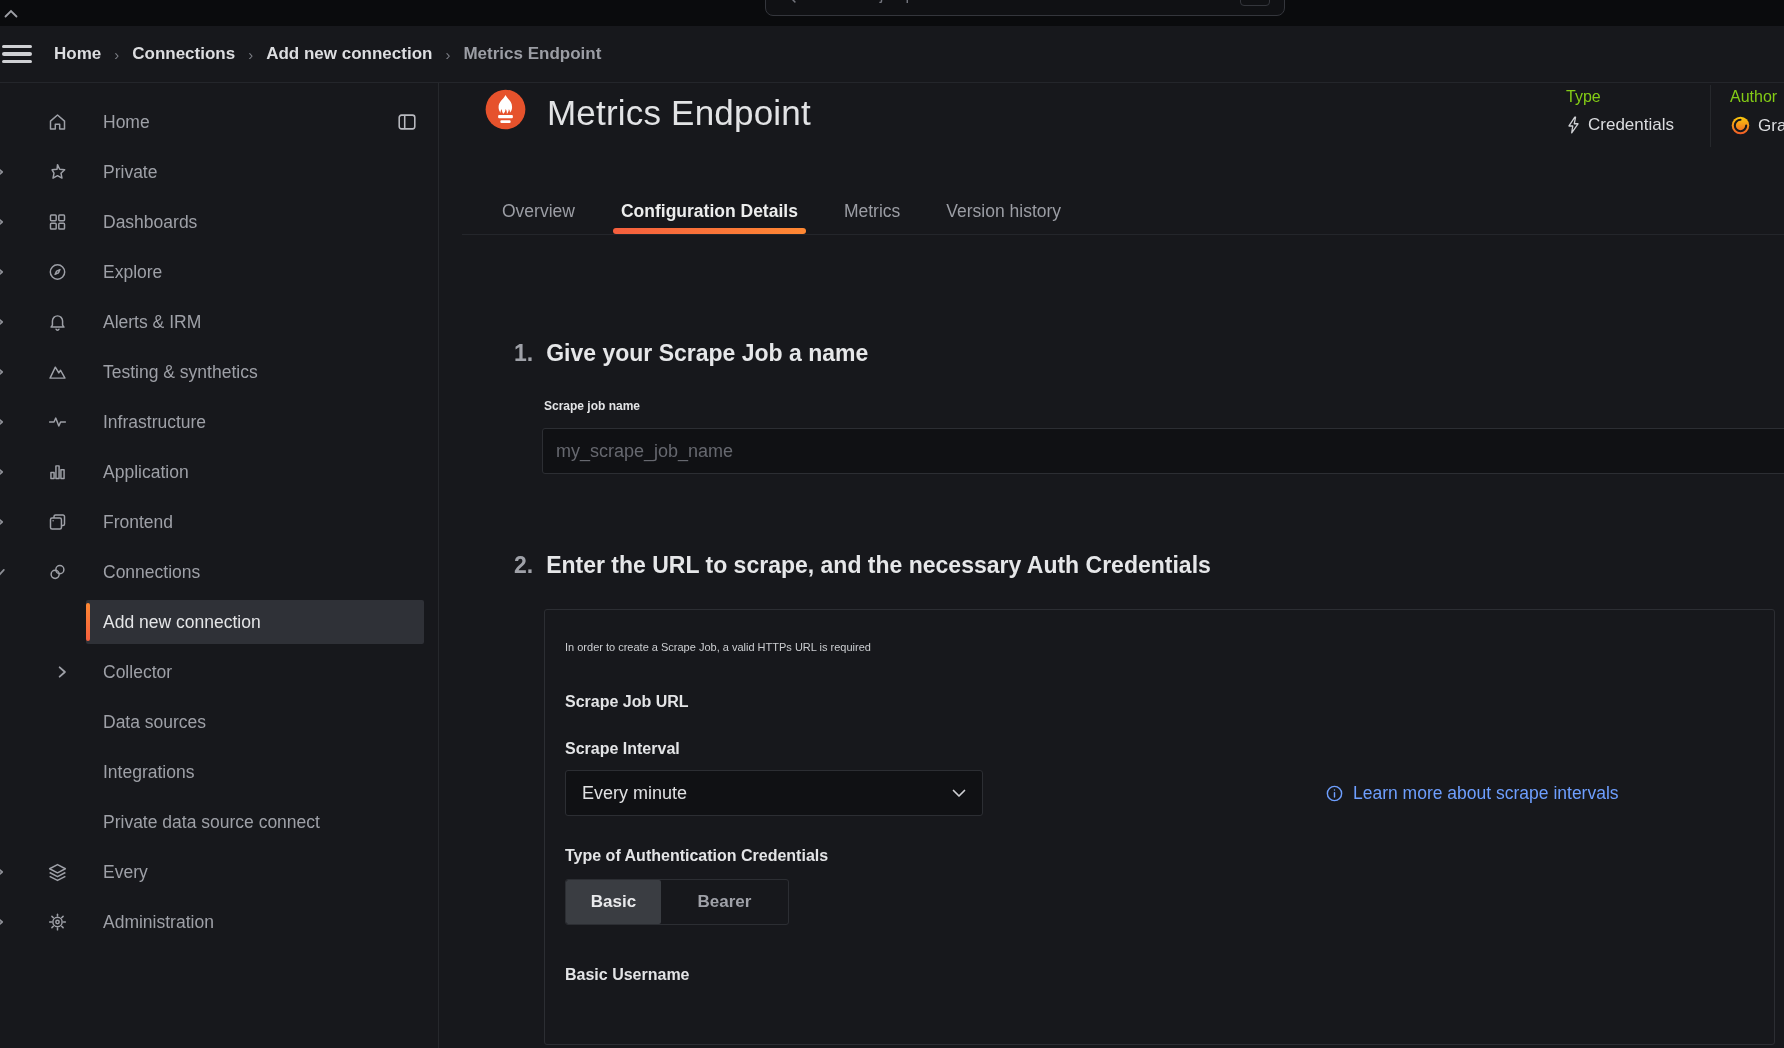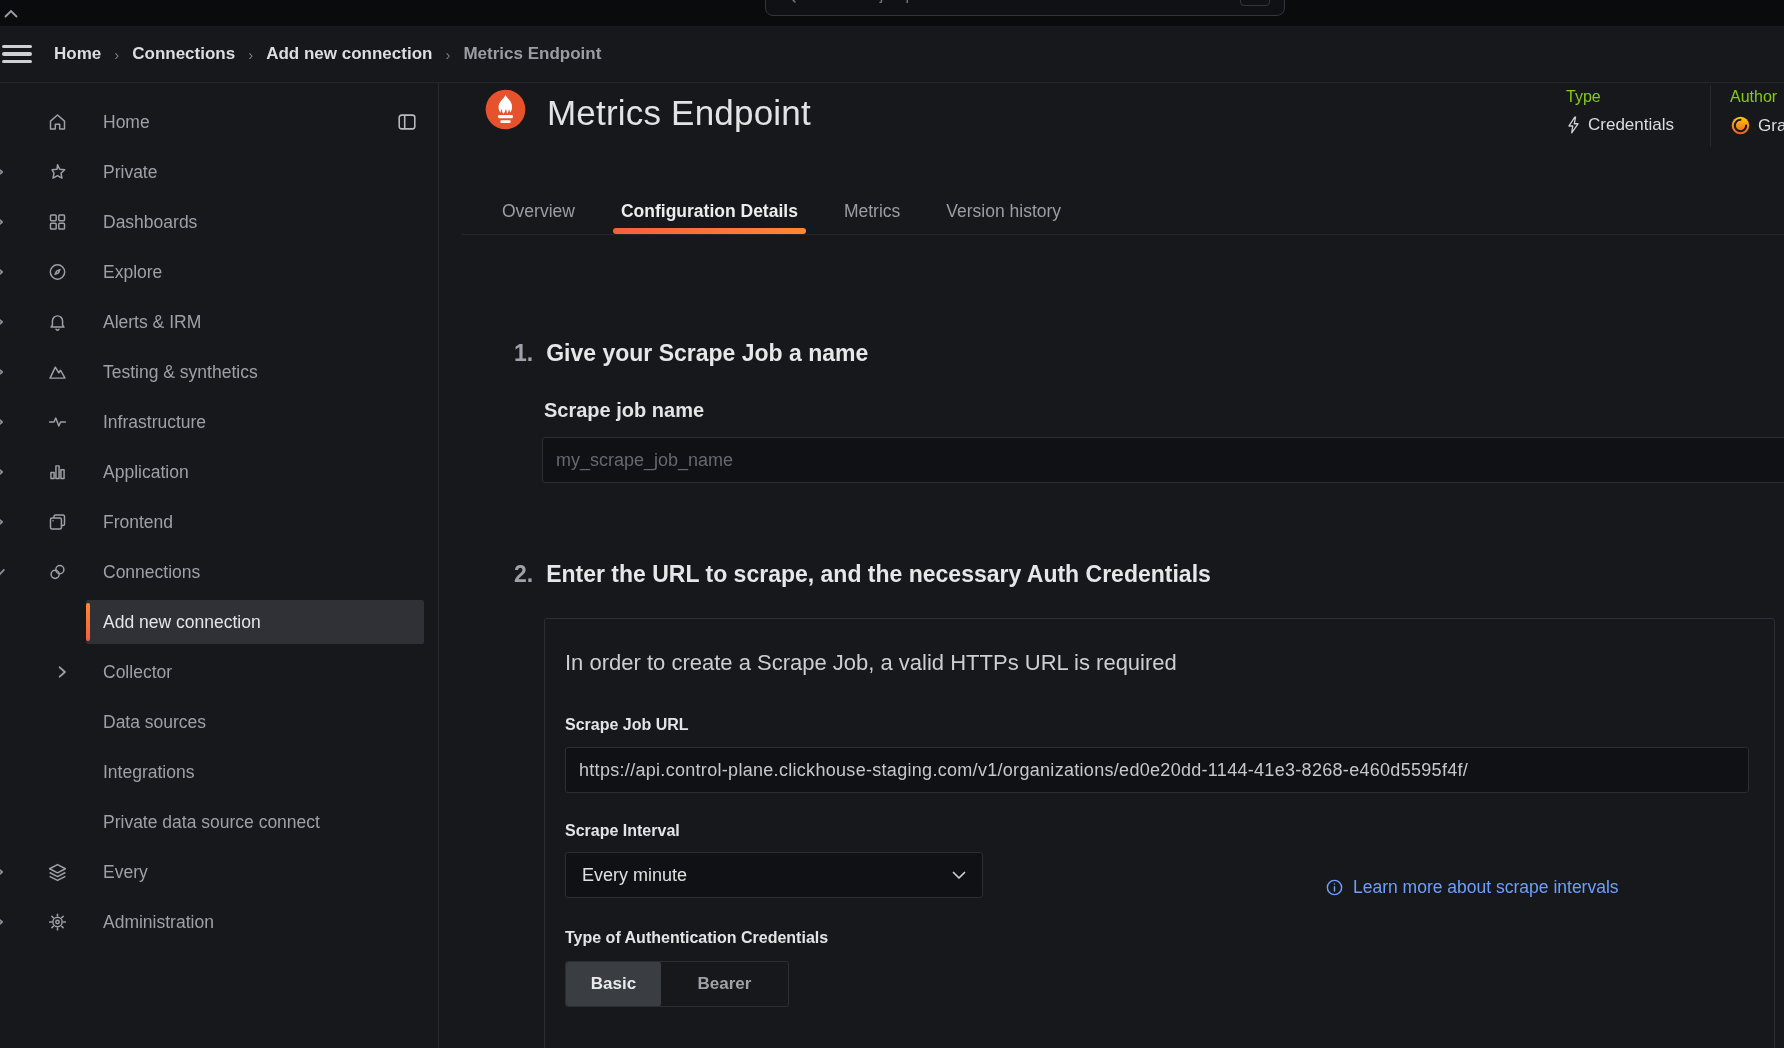--- a/index.html
+++ b/index.html
@@ -63,34 +63,34 @@
     font-size:17.5px; color:#9b9da4; cursor:pointer; white-space:nowrap; }
   .tab.active { color:#eceded; font-weight:700; }
   .tab-underline { position:absolute; left:0; right:0; bottom:0; height:6px; border-radius:3px;
     background:linear-gradient(90deg,#f55f3e,#ff8833); }
 
   
   .form-scroll { flex:1; overflow:hidden; padding:104px 0 0 75px; }
   .sec-head { display:flex; align-items:baseline; font-size:23px; font-weight:700; line-height:28px; }
   .sec-num { color:#9fa1a8; margin-right:13px; }
   .sec-title { color:#e6e7e9; }
-  .field-label { margin-left:30px; font-size:20px; font-weight:600; color:#e3e4e6; }
+  .field-label { margin-left:30px; font-size:12px; font-weight:600; color:#e3e4e6; }
   .gf-input { background:#101114; border:1px solid #2c2e33; border-radius:3px; height:46px;
     color:#c7c8cb; font-size:18px; letter-spacing:.3px; padding:0 13px;
     font-family:"Liberation Sans",sans-serif; outline:none; }
   .gf-input::placeholder { color:#66686f; letter-spacing:0; }
   .name-input { display:block; margin:15px 0 0 28px; width:1250px; }
 
   .sec2-box { margin:30px 0 0 30px; width:1231px; border:1px solid #2c2e33; border-radius:3px;
     padding:31px 26px 60px 20px; }
-  .box-notice { font-size:22px; color:#ccced1; margin-bottom:40px; }
+  .box-notice { font-size:11px; color:#ccced1; margin-bottom:40px; }
   .in-label { font-size:16px; font-weight:600; color:#e3e4e6; }
   .url-input { display:block; margin-top:13px; width:1184px; }
   .interval-label { margin-top:29px; }
-  .interval-row { display:flex; align-items:flex-end; margin-top:12px; }
+  .interval-row { display:flex; align-items:center; margin-top:12px; }
   .gf-select { width:418px; height:46px; background:#101114; border:1px solid #2c2e33; border-radius:3px;
     display:flex; align-items:center; justify-content:space-between; padding:0 16px; cursor:pointer; }
   .gf-select .sel-value { font-size:18px; font-weight:500; color:#e0e1e3; }
   .learn-link { margin-left:342px; display:flex; align-items:center; gap:9px; color:#6e9fff;
     font-size:17.5px; font-weight:500; cursor:pointer; white-space:nowrap; }
   .auth-label { margin-top:31px; }
   .radio-group { margin-top:14px; width:224px; height:46px; border:1px solid #2c2e33; border-radius:3px;
     display:flex; overflow:hidden; }
   .radio-opt { display:flex; align-items:center; justify-content:center; font-size:17px; font-weight:700;
     color:#9fa1a8; cursor:pointer; flex:1; }
@@ -425,21 +425,20 @@
 
       <div class="sec-head" style="margin-top:77px;">
         <span class="sec-num">2.</span>
         <span class="sec-title">Enter the URL to scrape, and the necessary Auth Credentials</span>
       </div>
 
       <div class="sec2-box">
         <div class="box-notice">In order to create a Scrape Job, a valid HTTPs URL is required</div>
 
         <div class="in-label">Scrape Job URL</div>
-        <input class="gf-input url-input" type="text" value="https://api.control-plane.clickhouse-staging.com/v1/organizations/ed0e20dd-1144-41e3-8268-e460d5595f4f/" style="">
 
         <div class="in-label interval-label">Scrape Interval</div>
         <div class="interval-row">
           <div class="gf-select">
             <span class="sel-value">Every minute</span>
             <span>
               <svg width="14" height="9" viewBox="0 0 14 9">
                   <polyline points="1.5,1.5 7,7 12.5,1.5" fill="none" stroke="#cfd0d4" stroke-width="1.7" stroke-linecap="round" stroke-linejoin="round"></polyline>
                 </svg>
             </span>

